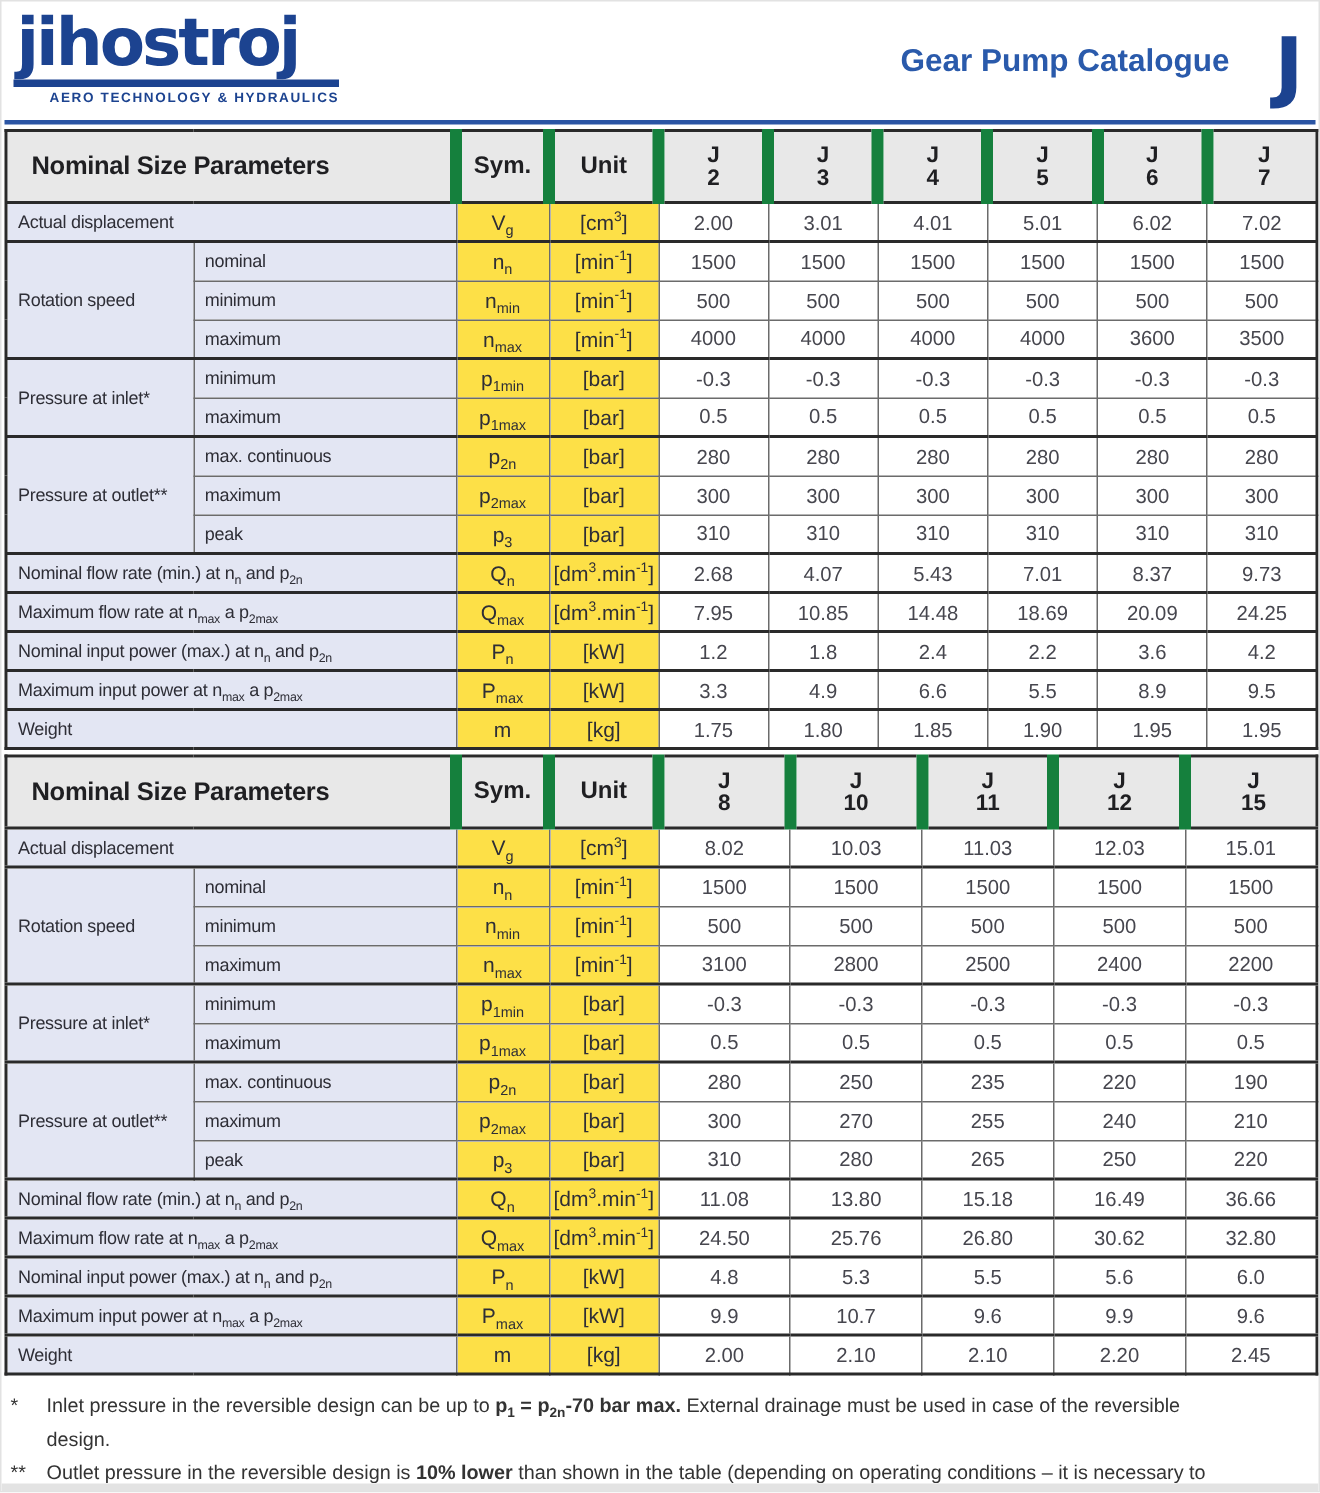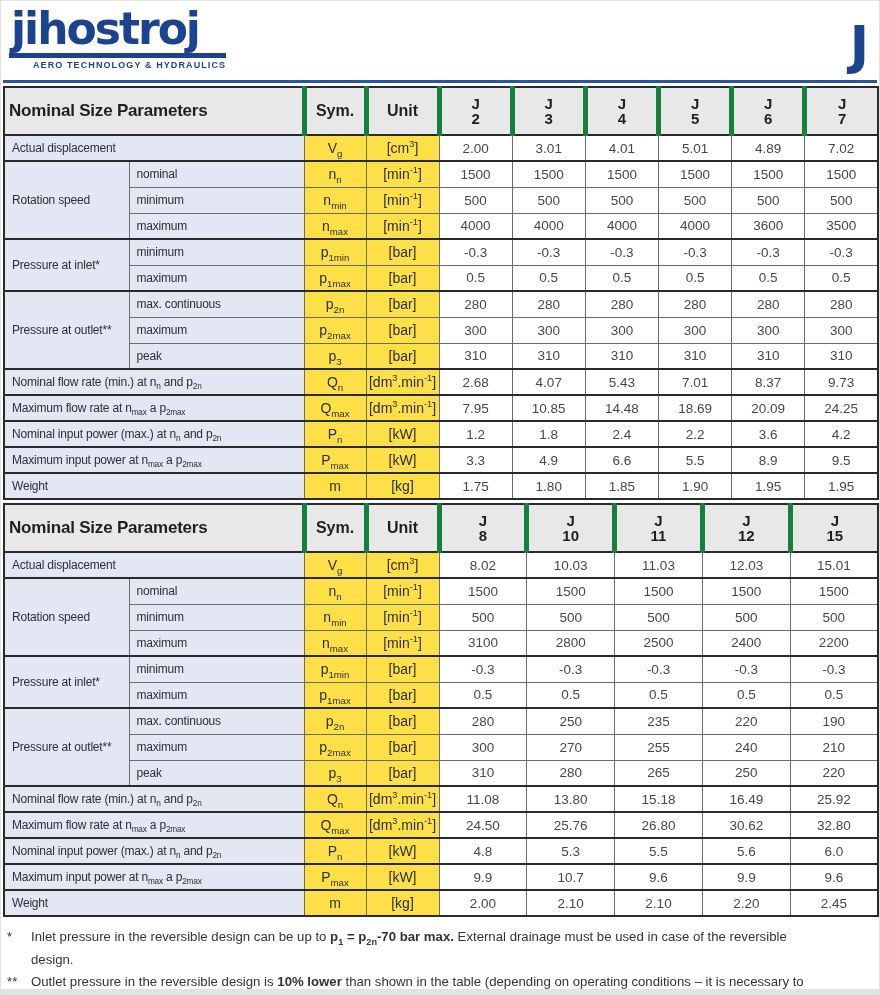--- a/index.html
+++ b/index.html
@@ -15,22 +15,22 @@
   .cat-title{font-size:21px;font-weight:bold;color:#2a5aab;margin-top:10px;}
   .series-j{font-size:52px;font-weight:800;color:#1c4390;line-height:52px;margin-left:30px;font-family:"DejaVu Sans",sans-serif;}
   .rule{height:3px;background:#2b55a4;margin:0 2px;}
 
   
   table.ptable{width:876px;margin:3px 2px 0 2px;border-collapse:collapse;table-layout:fixed;border:2px solid #2a2a2a;}
   table.ptable th,table.ptable td{box-sizing:border-box;vertical-align:middle;overflow:hidden;white-space:nowrap;}
   table.ptable thead tr{height:48px;}
   table.ptable tbody tr{height:26px;}
   th{background:#e8e8e8;color:#1f1f22;border-bottom:2px solid #2a2a2a;}
-  th.gap{border-left:5px solid #15803d;}
-  th.th-param{text-align:left;font-size:17px;padding-left:4px;letter-spacing:-0.2px;}
+  th.gap{border-left:8px solid #15803d;}
+  th.th-param{text-align:left;font-size:17px;padding-left:16px;letter-spacing:-0.2px;}
   th.th-sym,th.th-unit{font-size:16px;text-align:center;}
   .jcol{display:flex;flex-direction:column;align-items:center;line-height:1.02;font-size:15px;font-weight:bold;color:#1f1f22;}
   td{border:1px solid #6b6b6b;font-size:13.5px;}
   tr.thick > td{border-top:2px solid #2a2a2a;}
   td.lbl{background:#e3e6f3;text-align:left;padding-left:7px;color:#2e2e36;font-size:12px;letter-spacing:-0.2px;}
   td.symu{background:#fde047;text-align:center;color:#2e2e36;font-size:14px;}
   td.val{background:#fff;text-align:center;color:#46464e;}
   sub{font-size:69%;line-height:0;}
   sup{font-size:66%;line-height:0;}
 
@@ -45,20 +45,21 @@
 <body>
 
 <div class="page">
 
   <header class="hdr">
     <div class="logo">
       <div class="logo-word">jihostroj</div>
       <div class="logo-tag">AERO TECHNOLOGY &amp; HYDRAULICS</div>
     </div>
     <div class="title-wrap">
+      <div class="cat-title">Gear Pump Catalogue</div>
       <div class="series-j">J</div>
     </div>
   </header>
 
   <div class="rule"></div>
 
   <table class="ptable" id="ptable-0">
       <colgroup>
         <col style="width: 125px;">
         <col style="width: 175px;">
@@ -116,21 +117,21 @@
       </thead>
       <tbody>
         <tr class="thick">
           <td class="lbl" colspan="2">Actual displacement</td>
           <td class="symu">V<sub>g</sub></td>
           <td class="symu">[cm<sup>3</sup>]</td>
           <td class="val">2.00</td>
           <td class="val">3.01</td>
           <td class="val">4.01</td>
           <td class="val">5.01</td>
-          <td class="val">4.89</td>
+          <td class="val">6.02</td>
           <td class="val">7.02</td>
         </tr>
         <tr class="thick">
           <td class="lbl" rowspan="3">Rotation speed</td>
           <td class="lbl">nominal</td>
           <td class="symu">n<sub>n</sub></td>
           <td class="symu">[min<sup>-1</sup>]</td>
           <td class="val">1500</td>
           <td class="val">1500</td>
           <td class="val">1500</td>
@@ -418,21 +419,21 @@
           <td class="val">220</td>
         </tr>
         <tr class="thick">
           <td class="lbl" colspan="2">Nominal flow rate (min.) at n<sub>n</sub> and p<sub>2n</sub></td>
           <td class="symu">Q<sub>n</sub></td>
           <td class="symu">[dm<sup>3</sup>.min<sup>-1</sup>]</td>
           <td class="val">11.08</td>
           <td class="val">13.80</td>
           <td class="val">15.18</td>
           <td class="val">16.49</td>
-          <td class="val">25.92</td>
+          <td class="val">36.66</td>
         </tr>
         <tr class="thick">
           <td class="lbl" colspan="2">Maximum flow rate at n<sub>max</sub> a p<sub>2max</sub></td>
           <td class="symu">Q<sub>max</sub></td>
           <td class="symu">[dm<sup>3</sup>.min<sup>-1</sup>]</td>
           <td class="val">24.50</td>
           <td class="val">25.76</td>
           <td class="val">26.80</td>
           <td class="val">30.62</td>
           <td class="val">32.80</td>

